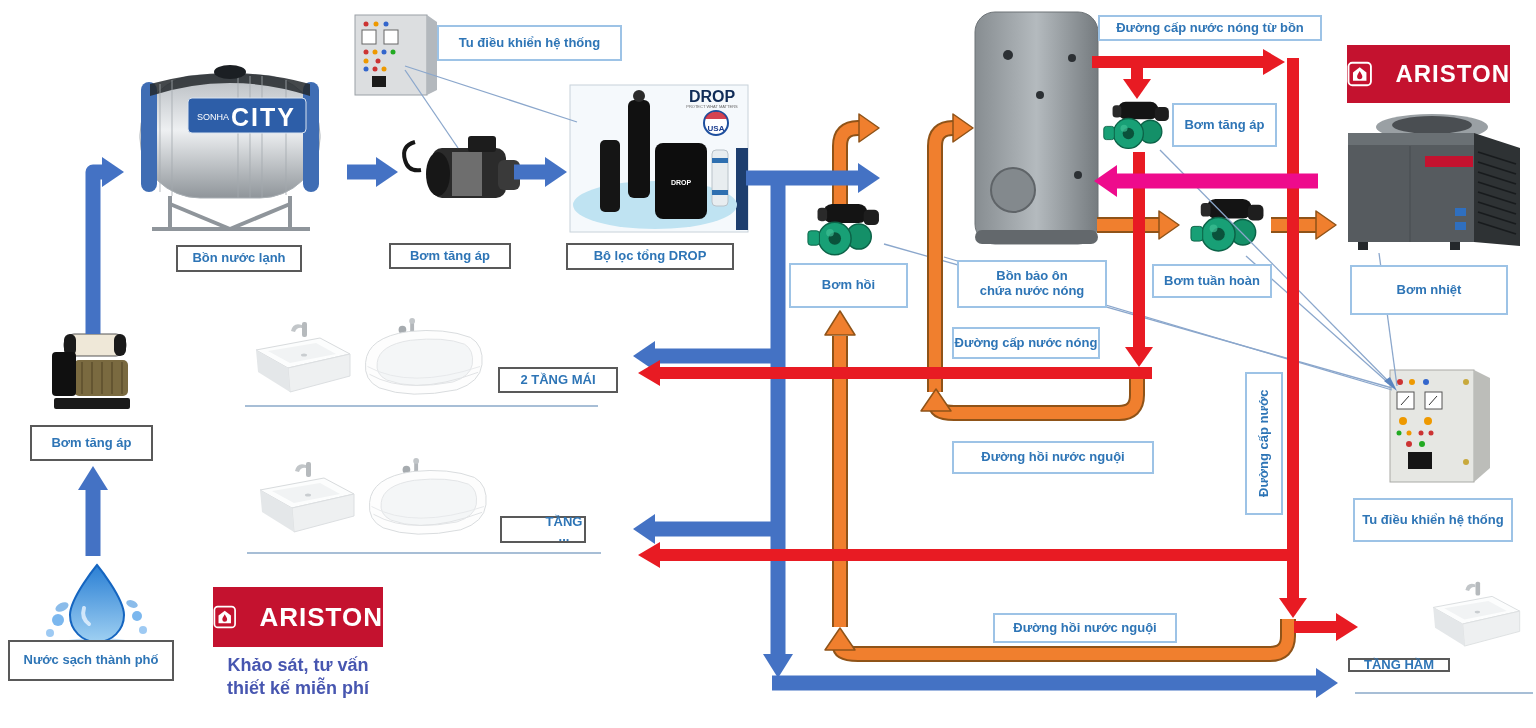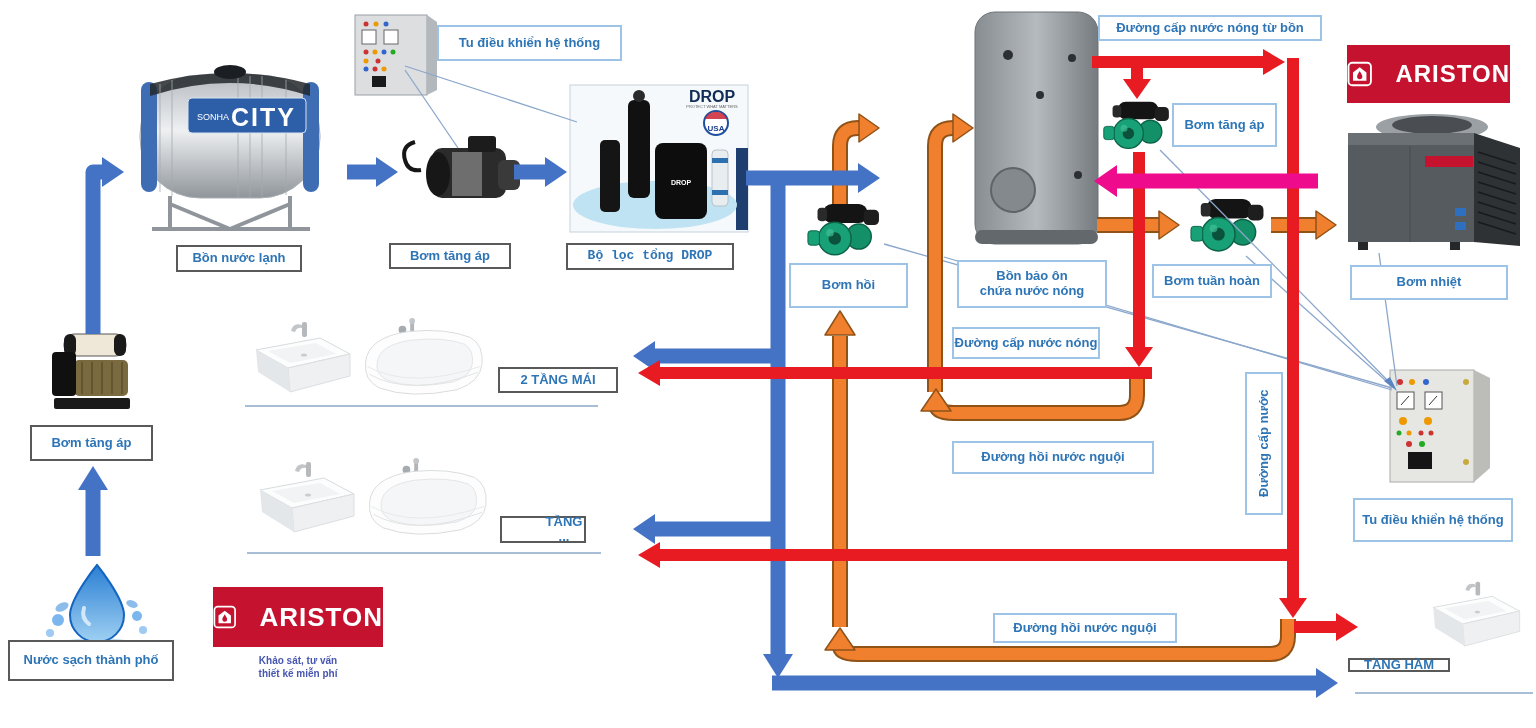--- a/index.html
+++ b/index.html
@@ -6,21 +6,21 @@
   #canvas{position:relative;width:1536px;height:728px;background:#fff;overflow:hidden;
           font-family:"Liberation Sans",sans-serif;}
   #pipes{position:absolute;left:0;top:0;}
   .lbl{position:absolute;display:flex;align-items:center;justify-content:center;text-align:center;
        background:#fff;color:#2e75b6;font-weight:bold;font-size:13px;line-height:1.15;box-sizing:border-box;z-index:5;}
   .light{border:2px solid #9dc3e6;}
   .dark{border:2px solid #595959;}
   .vert{writing-mode:vertical-rl;transform:rotate(180deg);}
   .ariston{position:absolute;display:flex;align-items:center;justify-content:space-between;gap:23px;
            background:#c4122f;color:#fff;font-weight:bold;letter-spacing:1px;z-index:5;}
-  .tagline{position:absolute;color:#4756b0;font-weight:bold;font-size:10px;line-height:1.3;text-align:center;z-index:5;}
+  .tagline{position:absolute;color:#4756b0;font-weight:bold;font-size:18px;line-height:1.3;text-align:center;z-index:5;}
 </style>
 </head>
 <body>
 
 <div id="canvas">
 
 <svg id="pipes" width="1536" height="728" viewBox="0 0 1536 728">
   <defs>
     <linearGradient id="gTank" x1="0" y1="0" x2="0" y2="1">
       <stop offset="0" stop-color="#b7bcc1"></stop>
@@ -351,27 +351,27 @@
 
   <g>
     <path d="M1318,181 L1114,181" fill="none" stroke="#ee0b8c" stroke-width="15"></path>
     <polygon points="1094,181 1117,165 1117,197" fill="#ee0b8c"></polygon>
   </g>
 </svg>
 
 <div class="lbl light" style="left:437px;top:25px;width:185px;height:36px;">Tu điều khiển hệ thống</div>
 <div class="lbl dark" style="left:176px;top:245px;width:126px;height:27px;">Bồn nước lạnh</div>
 <div class="lbl dark" style="left:389px;top:243px;width:122px;height:26px;">Bơm tăng áp</div>
-<div class="lbl dark" style="left:566px;top:243px;width:168px;height:27px;font-family:Liberation Mono, monospace;">Bộ lọc tổng DROP</div>
+<div class="lbl dark" style="left:566px;top:243px;width:168px;height:27px;">Bộ lọc tổng DROP</div>
 <div class="lbl light" style="left:789px;top:263px;width:119px;height:45px;">Bơm hồi</div>
 <div class="lbl light" style="left:957px;top:260px;width:150px;height:48px;padding:2px 20px;">Bồn bảo ôn chứa nước nóng</div>
 <div class="lbl light" style="left:1098px;top:15px;width:224px;height:26px;">Đường cấp nước nóng từ bồn</div>
 <div class="lbl light" style="left:1172px;top:103px;width:105px;height:44px;">Bơm tăng áp</div>
 <div class="lbl light" style="left:1152px;top:264px;width:120px;height:34px;">Bơm tuần hoàn</div>
-<div class="lbl light" style="left:1350px;top:265px;width:158px;height:35px;">Bơm nhiệt</div>
+<div class="lbl light" style="left:1350px;top:265px;width:158px;height:50px;">Bơm nhiệt</div>
 <div class="lbl light" style="left:952px;top:327px;width:148px;height:32px;">Đường cấp nước nóng</div>
 <div class="lbl light" style="left:952px;top:441px;width:202px;height:33px;">Đường hồi nước nguội</div>
 <div class="lbl light vert" style="left:1245px;top:372px;width:38px;height:143px;">Đường cấp nước</div>
 <div class="lbl light" style="left:1353px;top:498px;width:160px;height:44px;">Tu điều khiển hệ thống</div>
 <div class="lbl dark" style="left:498px;top:367px;width:120px;height:26px;">2 TẦNG MÁI</div>
 <div class="lbl dark" style="left:500px;top:516px;width:86px;height:27px;padding-left:42px;">TẦNG ...</div>
 <div class="lbl dark" style="left:1348px;top:658px;width:102px;height:14px;">TẦNG HẦM</div>
 <div class="lbl light" style="left:993px;top:613px;width:184px;height:30px;">Đường hồi nước nguội</div>
 <div class="lbl dark" style="left:30px;top:425px;width:123px;height:36px;">Bơm tăng áp</div>
 <div class="lbl dark" style="left:8px;top:640px;width:166px;height:41px;">Nước sạch thành phố</div>

